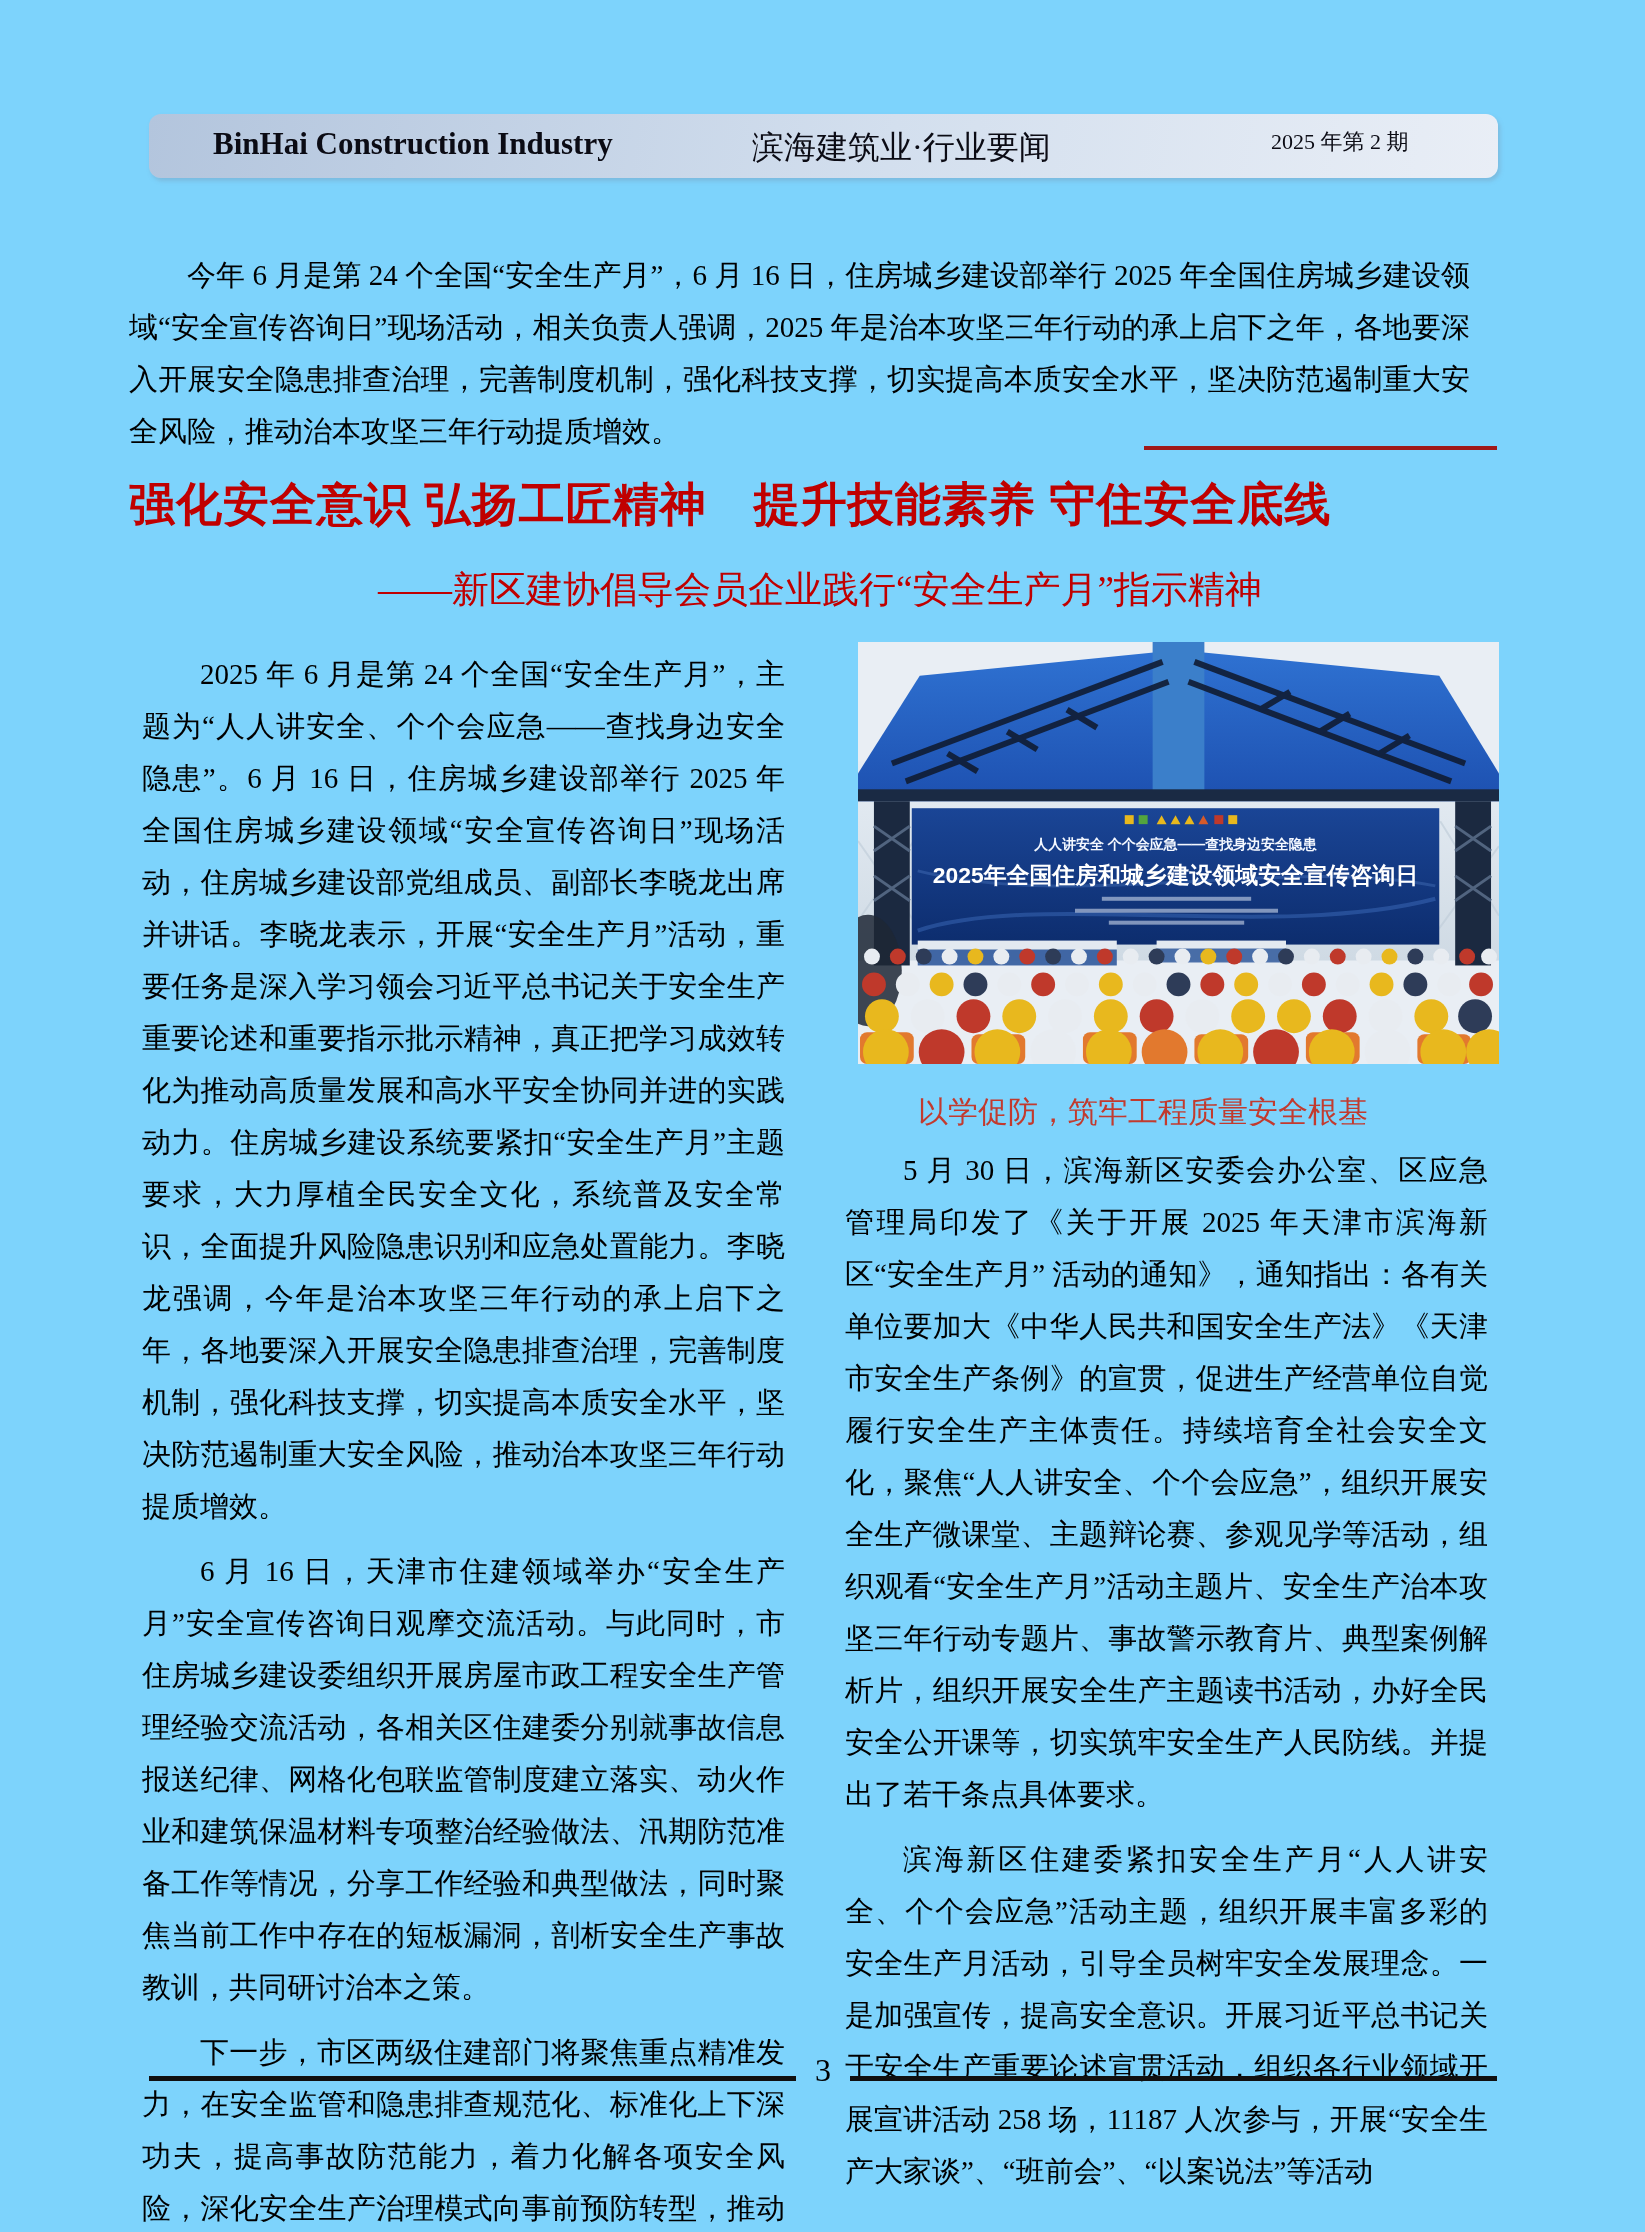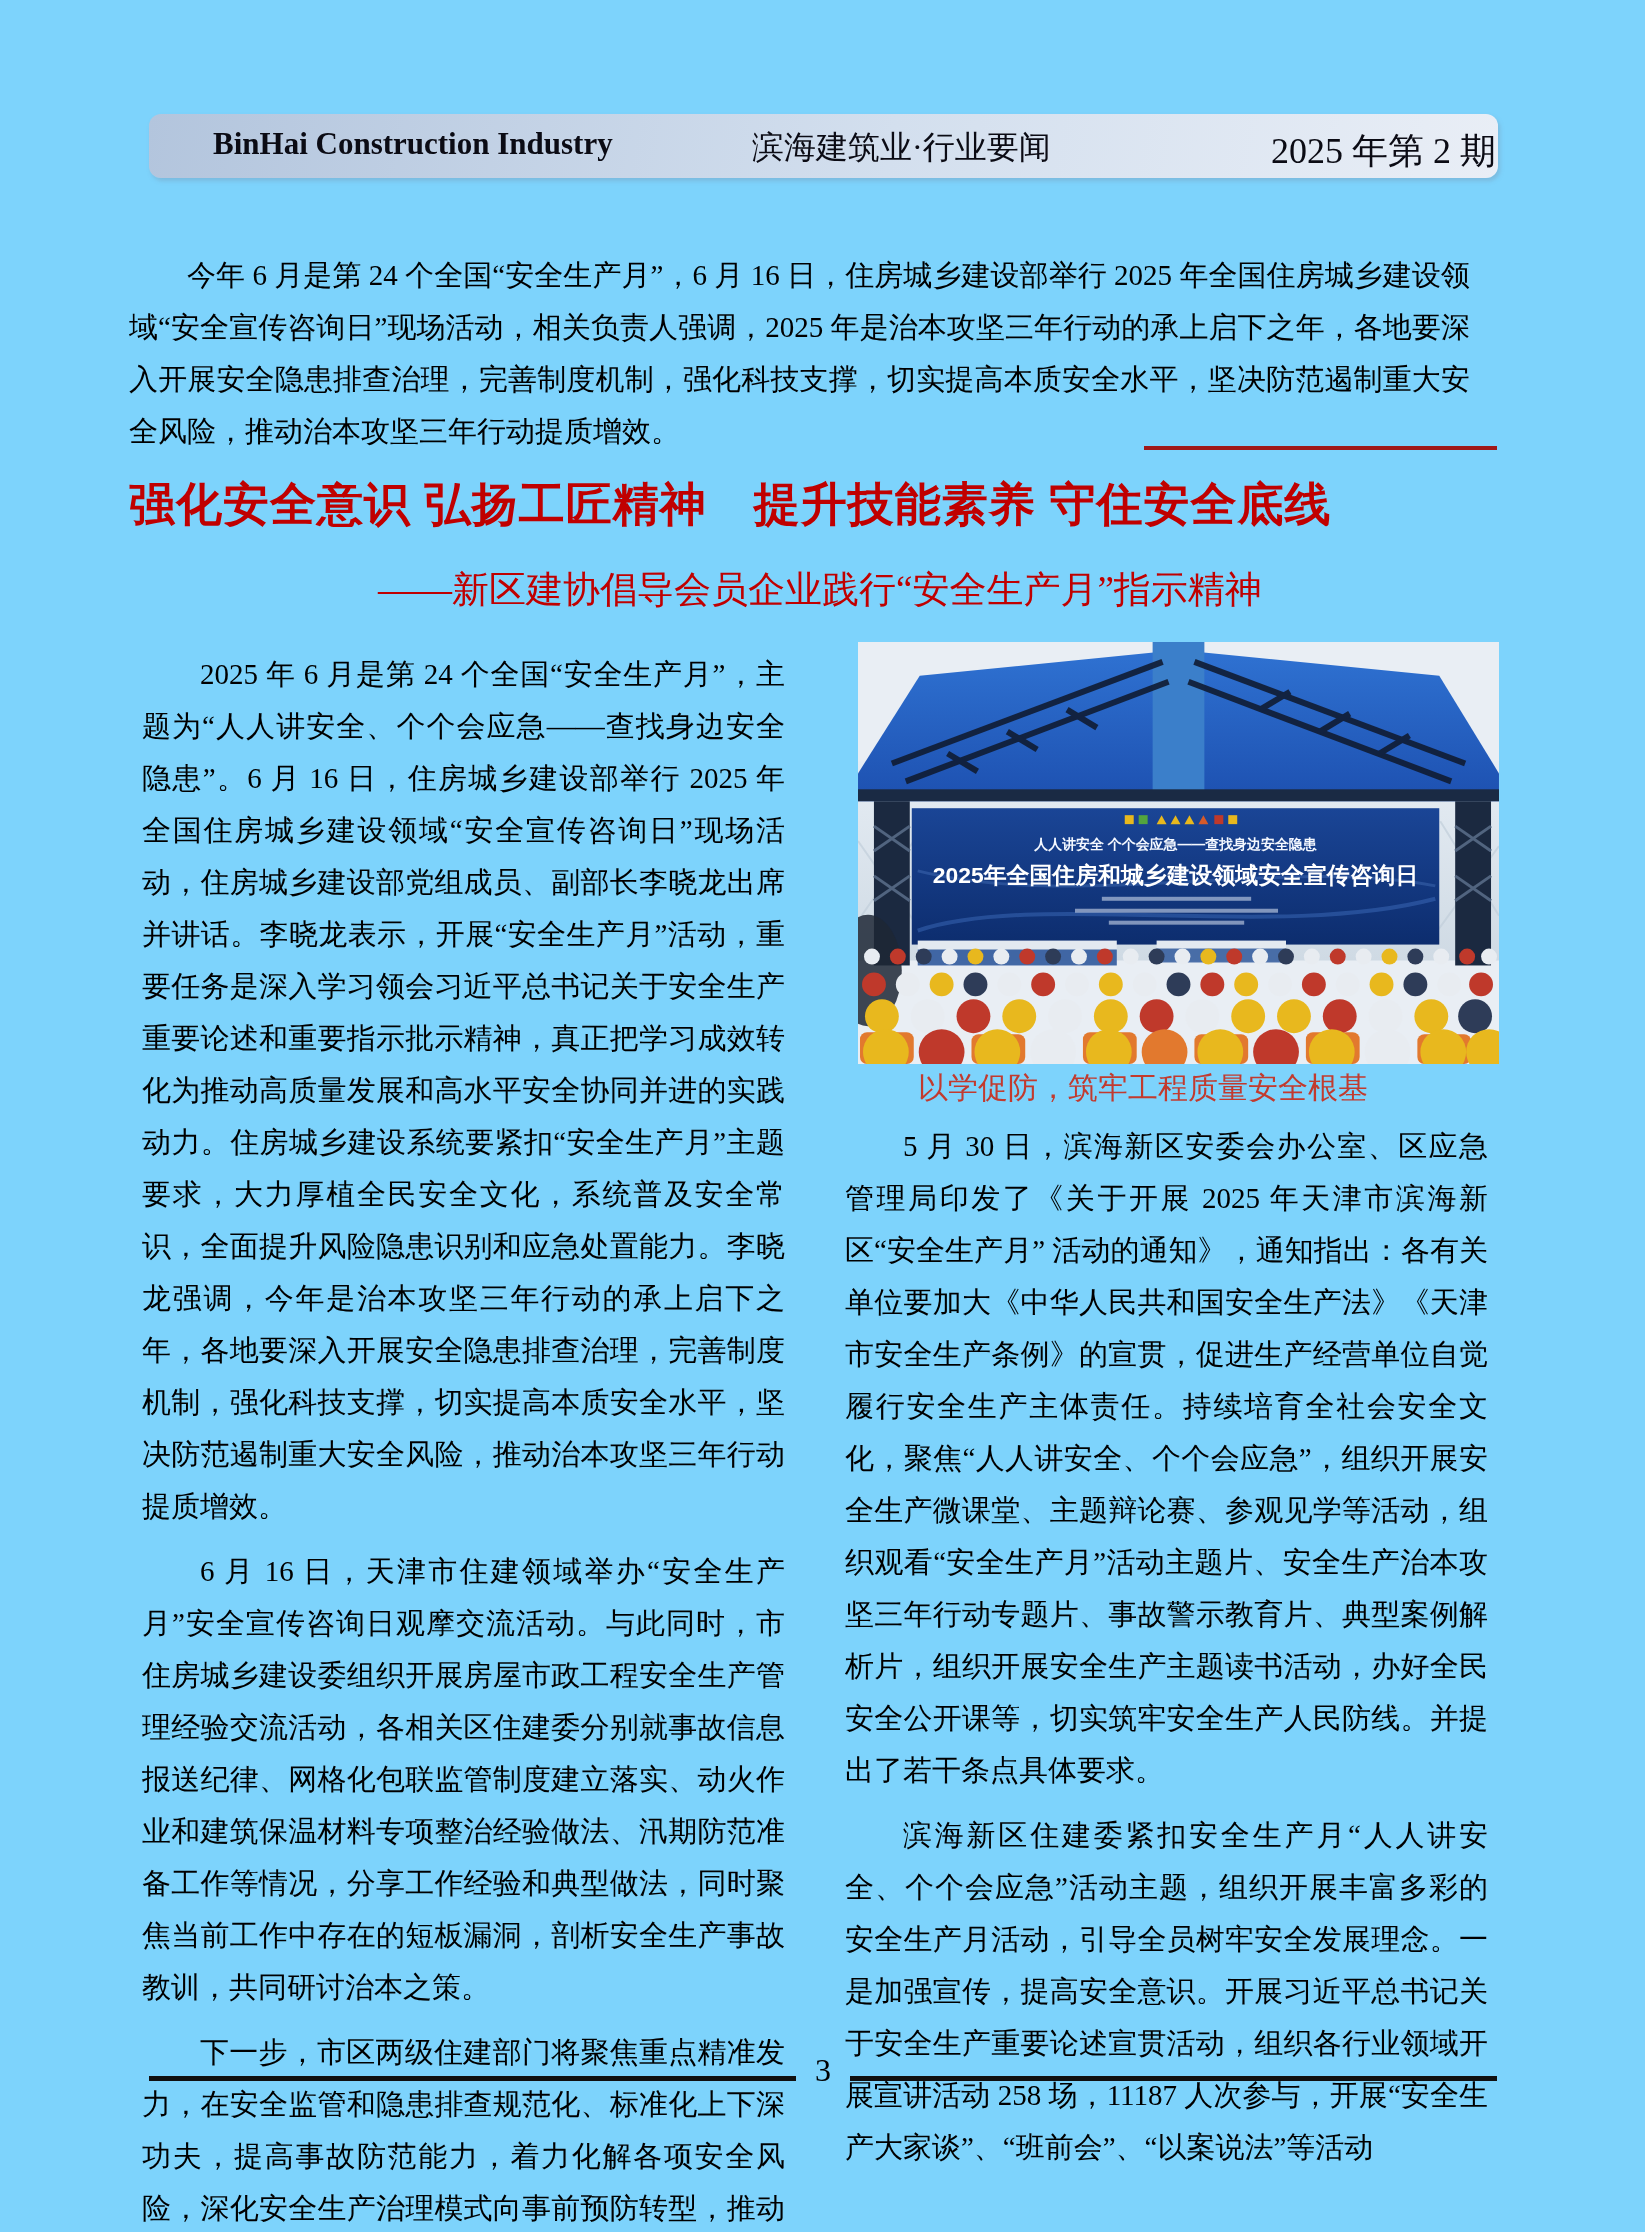--- a/index.html
+++ b/index.html
@@ -6,21 +6,21 @@
   .page{position:relative;width:1646px;height:2233px;background:#7dd3fc;overflow:hidden;
         font-family:"Liberation Serif","DejaVu Serif",serif;color:#000;padding-left:20px;}
 
   
   .header-bar{position:absolute;left:149px;top:114px;width:1349px;height:64px;
     border-radius:12px;
     background:linear-gradient(100deg,var(--header_bg1) 0%,var(--header_bg2) 55%,var(--header_bg3) 100%);
     box-shadow:2px 3px 4px rgba(120,140,165,.35);}
   .header-en{position:absolute;left:64px;top:12px;font-size:31px;font-weight:bold;color:#0b0b14;}
   .header-cn{position:absolute;left:603px;top:12px;font-size:32px;font-weight:normal;color:#0b0b14;}
-  .header-issue{position:absolute;left:1122px;top:13px;font-size:36px;color:#0b0b14;}
+  .header-issue{position:absolute;left:1122px;top:13px;font-size:22px;color:#0b0b14;}
 
   
   .intro{position:absolute;left:129px;top:249px;width:1341px;font-size:29px;line-height:52px;
     text-align:justify;text-indent:2em;}
 
   .red-rule{position:absolute;left:1144px;top:446px;width:353px;height:4px;background:var(--rule_red);}
 
   .article-title{position:absolute;left:129px;top:474px;width:1347px;
     font-family:"Liberation Sans","DejaVu Sans",sans-serif;
     font-size:46px;font-weight:bold;letter-spacing:1px;color:var(--title_red);white-space:nowrap;}
@@ -30,21 +30,21 @@
   
   .col{position:absolute;width:669px;font-size:29px;line-height:52px;text-align:justify;}
   .col p{margin:13px;text-indent:2em;}
   .col-left{left:129px;top:635px;}
   .col-right{left:832px;top:642px;}
 
   
   .photo-frame{width:641px;height:422px;margin-left:26px;overflow:hidden;background:#e9eef4;}
   .photo-frame svg{display:block;}
 
-  .caption{margin-top:0;padding-left:86px;color:var(--caption_red);
+  .caption{margin-top:24px;padding-left:86px;color:var(--caption_red);
     font-size:30px;line-height:47px;text-align:left;}
   .caption div{white-space:nowrap;}
 
   .col-right .body-text{margin-top:9px;}
 
   
   .footer-rule{position:absolute;top:2076px;height:5px;background:#101010;}
   .footer-rule.left{left:149px;width:647px;}
   .footer-rule.right{left:850px;width:647px;}
   .page-number{position:absolute;left:792px;top:2052px;width:62px;text-align:center;

